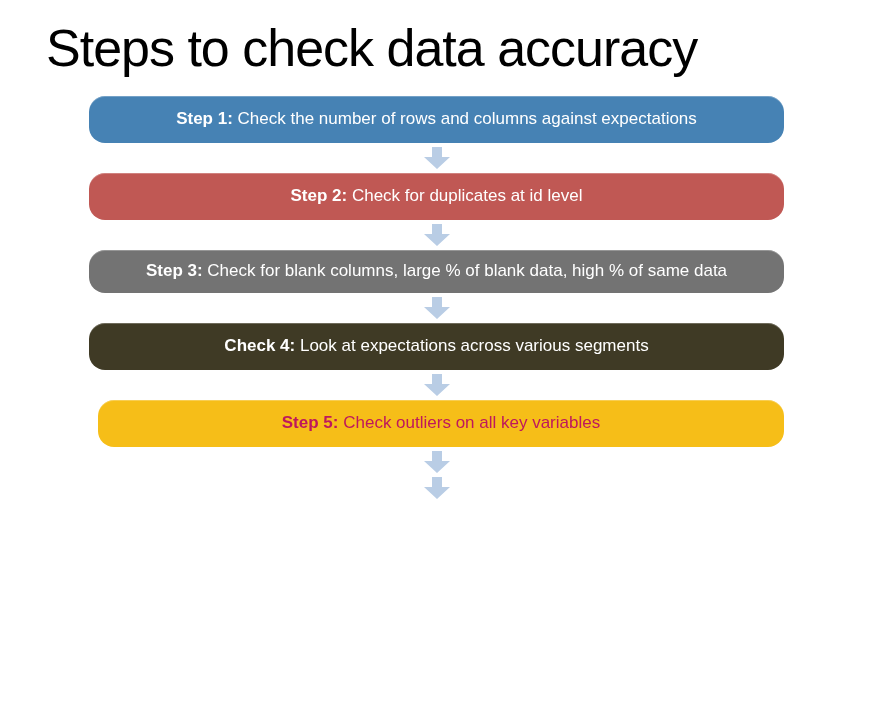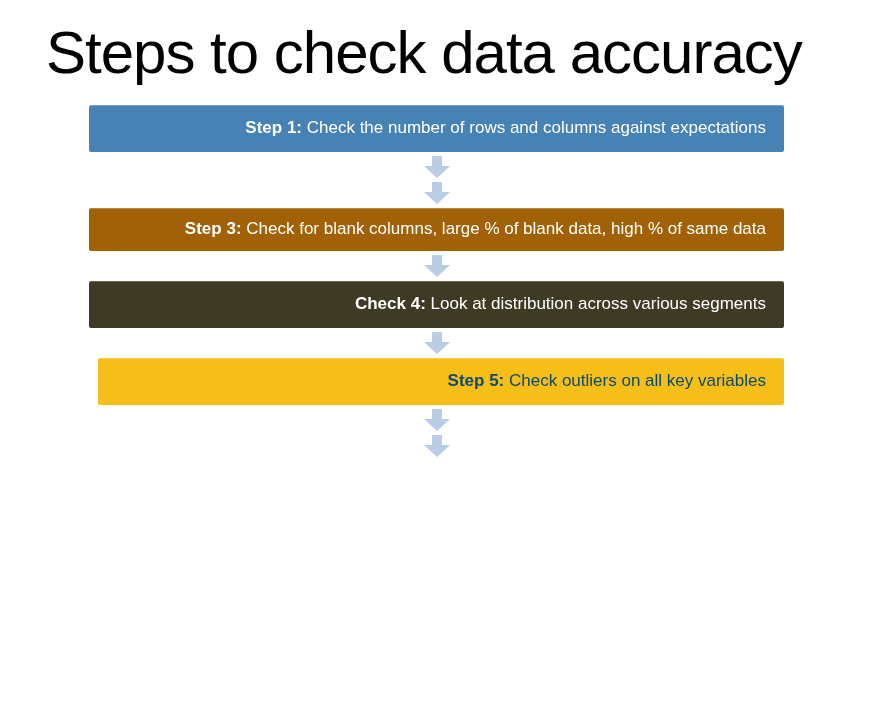--- a/index.html
+++ b/index.html
@@ -4,44 +4,44 @@
 <style>
   * { box-sizing: border-box; margin: 0; padding: 0; }
   body {
     font-family: Arial, Helvetica, sans-serif;
     background: #ffffff;
     width: 873px;
     height: 719px;
     overflow: hidden;
   }
   .title {
-    font-size: 60px;
+    font-size: 52px;
     font-weight: 400;
     color: #000;
     text-align: left;
     padding: 18px 0 18px 46px;
     letter-spacing: -1px;
   }
   .flow {
     width: 695px;
     margin: 0 auto;
   }
   .step {
-    border-radius: 2px;
+    border-radius: 16px;
     padding: 12px 18px;
-    text-align: right;
+    text-align: center;
     color: #fff;
     font-size: 17px;
     line-height: 1.35;
     box-shadow: inset 0 1px 0 rgba(255,255,255,0.25);
   }
   .step.multi { padding: 10px 18px; }
   .step .label { font-weight: 700; }
   .step .text { font-weight: 400; }
-  .step.dark-text { color: #0c4a6e; margin-left: 9px; }
+  .step.dark-text { color: #be185d; margin-left: 9px; }
   .arrow {
     width: 26px;
     height: 22px;
     margin: 4px auto 4px auto;
     display: block;
   }
 </style>
 </head>
 <body>
 
@@ -49,33 +49,36 @@
 
 <div class="flow">
 
   <div class="step" style="background:#4682b4;">
     <span class="label">Step 1:</span><span class="text"> Check the number of rows and columns against expectations</span>
   </div>
   <svg class="arrow" viewBox="0 0 26 22">
       <path d="M8 0 H18 V10 H26 L13 22 L0 10 H8 Z" fill="#b9cde5"></path>
     </svg>
 
+  <div class="step" style="background:#c05854;">
+    <span class="label">Step 2:</span><span class="text"> Check for duplicates at id level</span>
+  </div>
   <svg class="arrow" viewBox="0 0 26 22">
       <path d="M8 0 H18 V10 H26 L13 22 L0 10 H8 Z" fill="#b9cde5"></path>
     </svg>
 
-  <div class="step multi" style="background:#a16207;">
+  <div class="step multi" style="background:#737373;">
     <span class="label">Step 3:</span><span class="text"> Check for blank columns, large % of blank data, high % of same data</span>
   </div>
   <svg class="arrow" viewBox="0 0 26 22">
       <path d="M8 0 H18 V10 H26 L13 22 L0 10 H8 Z" fill="#b9cde5"></path>
     </svg>
 
   <div class="step" style="background:#3f3a25;">
-    <span class="label">Check 4:</span><span class="text"> Look at distribution across various segments</span>
+    <span class="label">Check 4:</span><span class="text"> Look at expectations across various segments</span>
   </div>
   <svg class="arrow" viewBox="0 0 26 22">
       <path d="M8 0 H18 V10 H26 L13 22 L0 10 H8 Z" fill="#b9cde5"></path>
     </svg>
 
   <div class="step dark-text" style="background:#f6be18;">
     <span class="label">Step 5:</span><span class="text"> Check outliers on all key variables</span>
   </div>
   <svg class="arrow" viewBox="0 0 26 22">
       <path d="M8 0 H18 V10 H26 L13 22 L0 10 H8 Z" fill="#b9cde5"></path>

